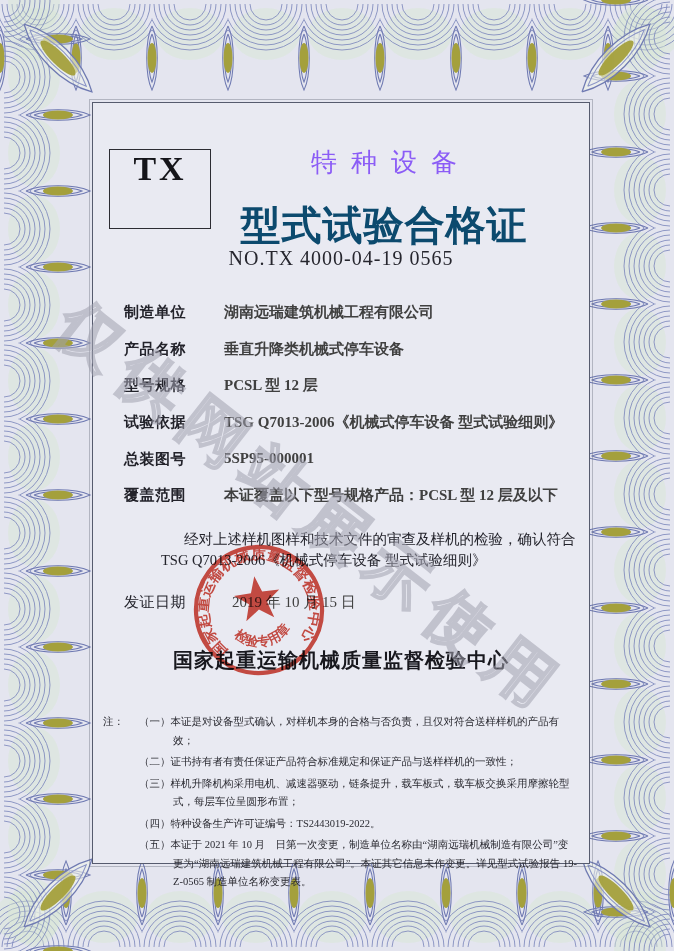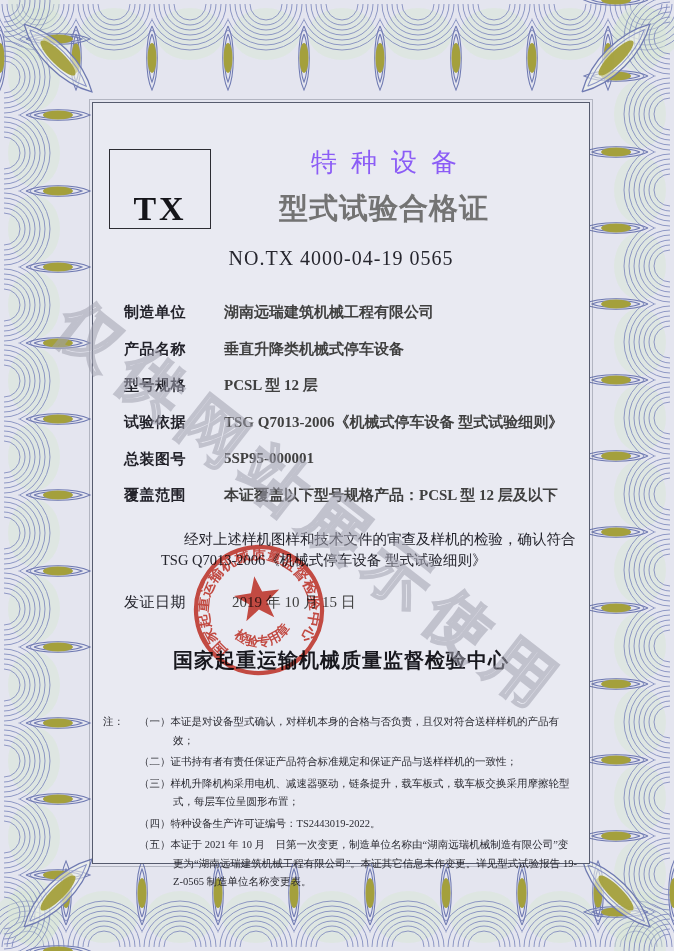--- a/index.html
+++ b/index.html
@@ -12,26 +12,26 @@
   .border-art{position:absolute;left:0;top:0;z-index:1;}
   
   .panel{
     position:absolute;left:92px;top:102px;width:496px;height:760px;
     background:#e9eaf2;border:1.5px solid #565b6e;
     outline:1px solid rgba(86,91,110,.35);outline-offset:2px;
     z-index:10;
   }
   .tx-box{
     position:absolute;left:16px;top:46px;width:100px;height:78px;
-    border:1.5px solid #2c2c33;display:flex;align-items:flex-end;justify-content:center;
+    border:1.5px solid #2c2c33;display:flex;align-items:flex-start;justify-content:center;
     font-size:34px;font-weight:bold;letter-spacing:3px;color:#15151a;
   }
   .title-block{position:absolute;left:126px;top:42px;width:330px;text-align:center;}
   .supertitle{font-size:26px;letter-spacing:14px;text-indent:14px;color:#8b5cf6;}
-  .main-title{margin-top:9px;font-size:29px;font-weight:bold;letter-spacing:1px;color:#737373;white-space:nowrap;}
+  .main-title{margin-top:18px;font-size:40px;font-weight:bold;letter-spacing:1px;color:#0c4a6e;white-space:nowrap;}
   .cert-no{position:absolute;left:0;top:144px;width:496px;text-align:center;font-size:20px;letter-spacing:1px;color:#26262e;}
   .field-row{position:absolute;left:31px;white-space:nowrap;font-size:15px;font-weight:bold;}
   .field-label{display:inline-block;width:62px;letter-spacing:0.5px;color:#23232b;}
   .field-value{position:absolute;left:100px;top:0;color:#404040;}
   .r1{top:200px}.r2{top:237px}.r3{top:273px}.r4{top:310px}.r5{top:347px}.r6{top:383px}
   .statement{position:absolute;left:68px;top:426px;width:450px;font-size:14.5px;line-height:21px;}
   .statement .ln1{padding-left:23px;}
   .issue-row{position:absolute;left:31px;top:490px;font-size:15px;white-space:nowrap;}
   .issue-row .field-value{left:108px;}
   .authority{position:absolute;left:0;top:544px;width:496px;text-align:center;

